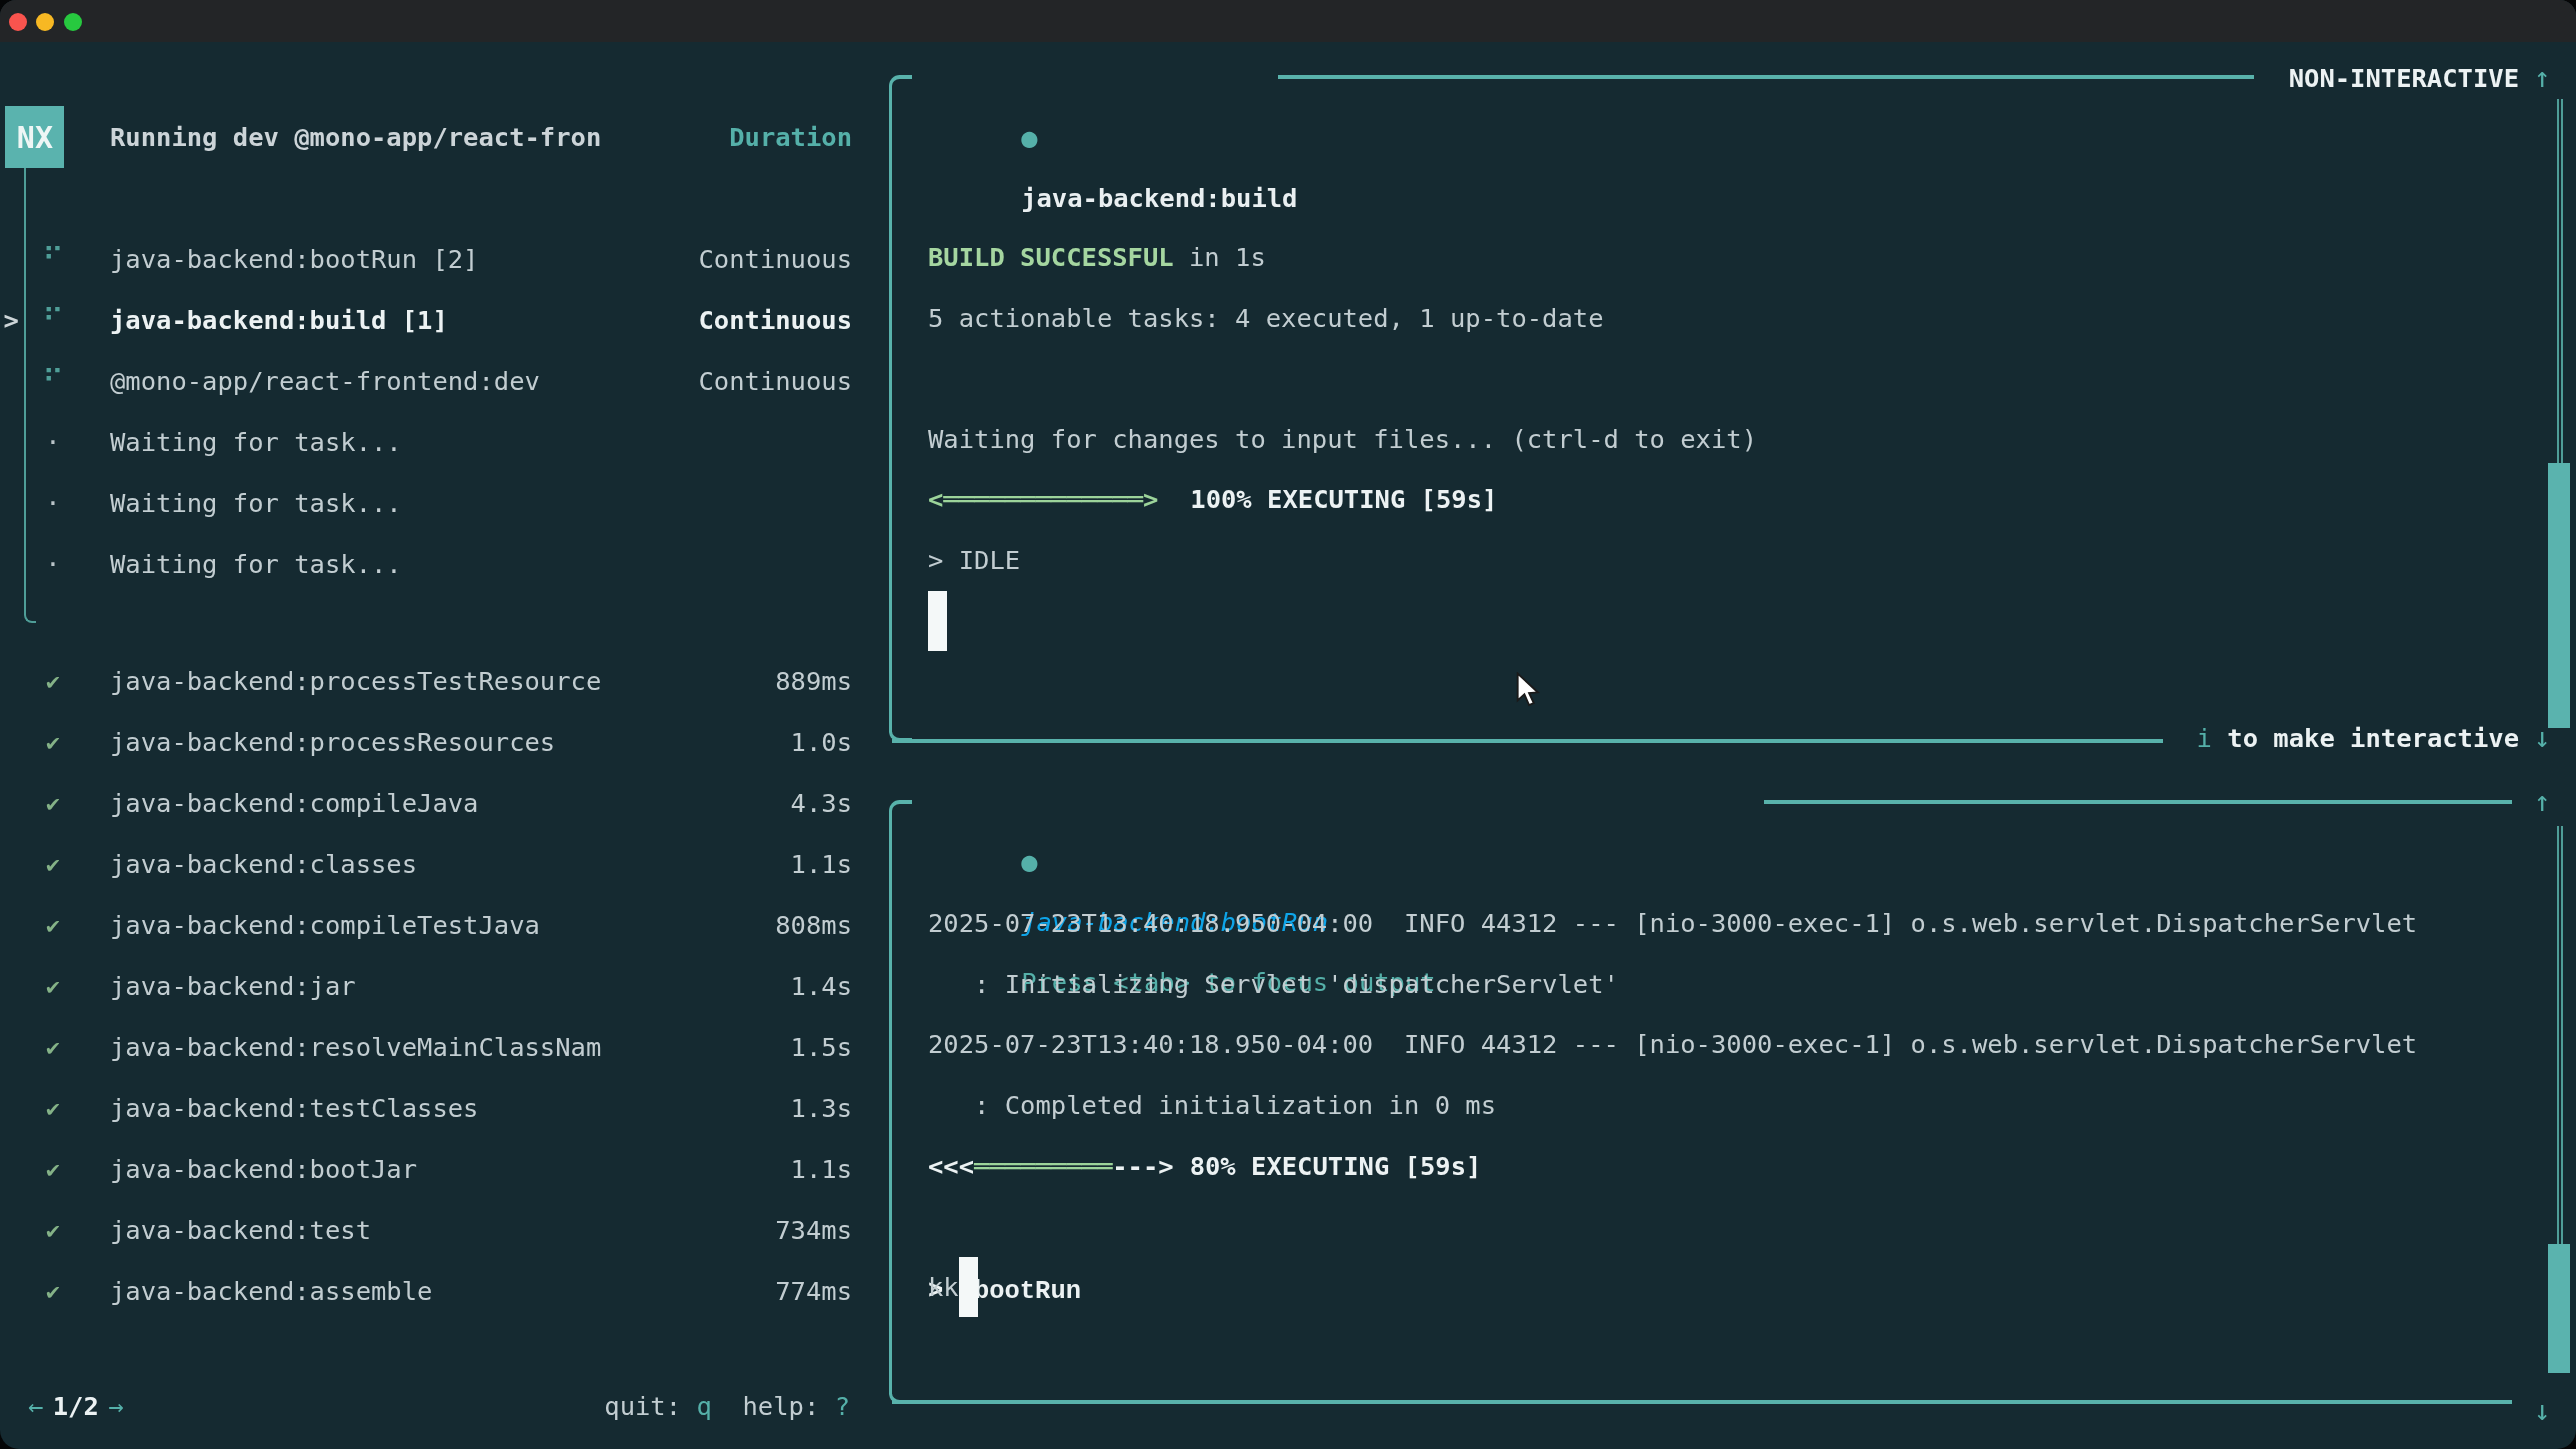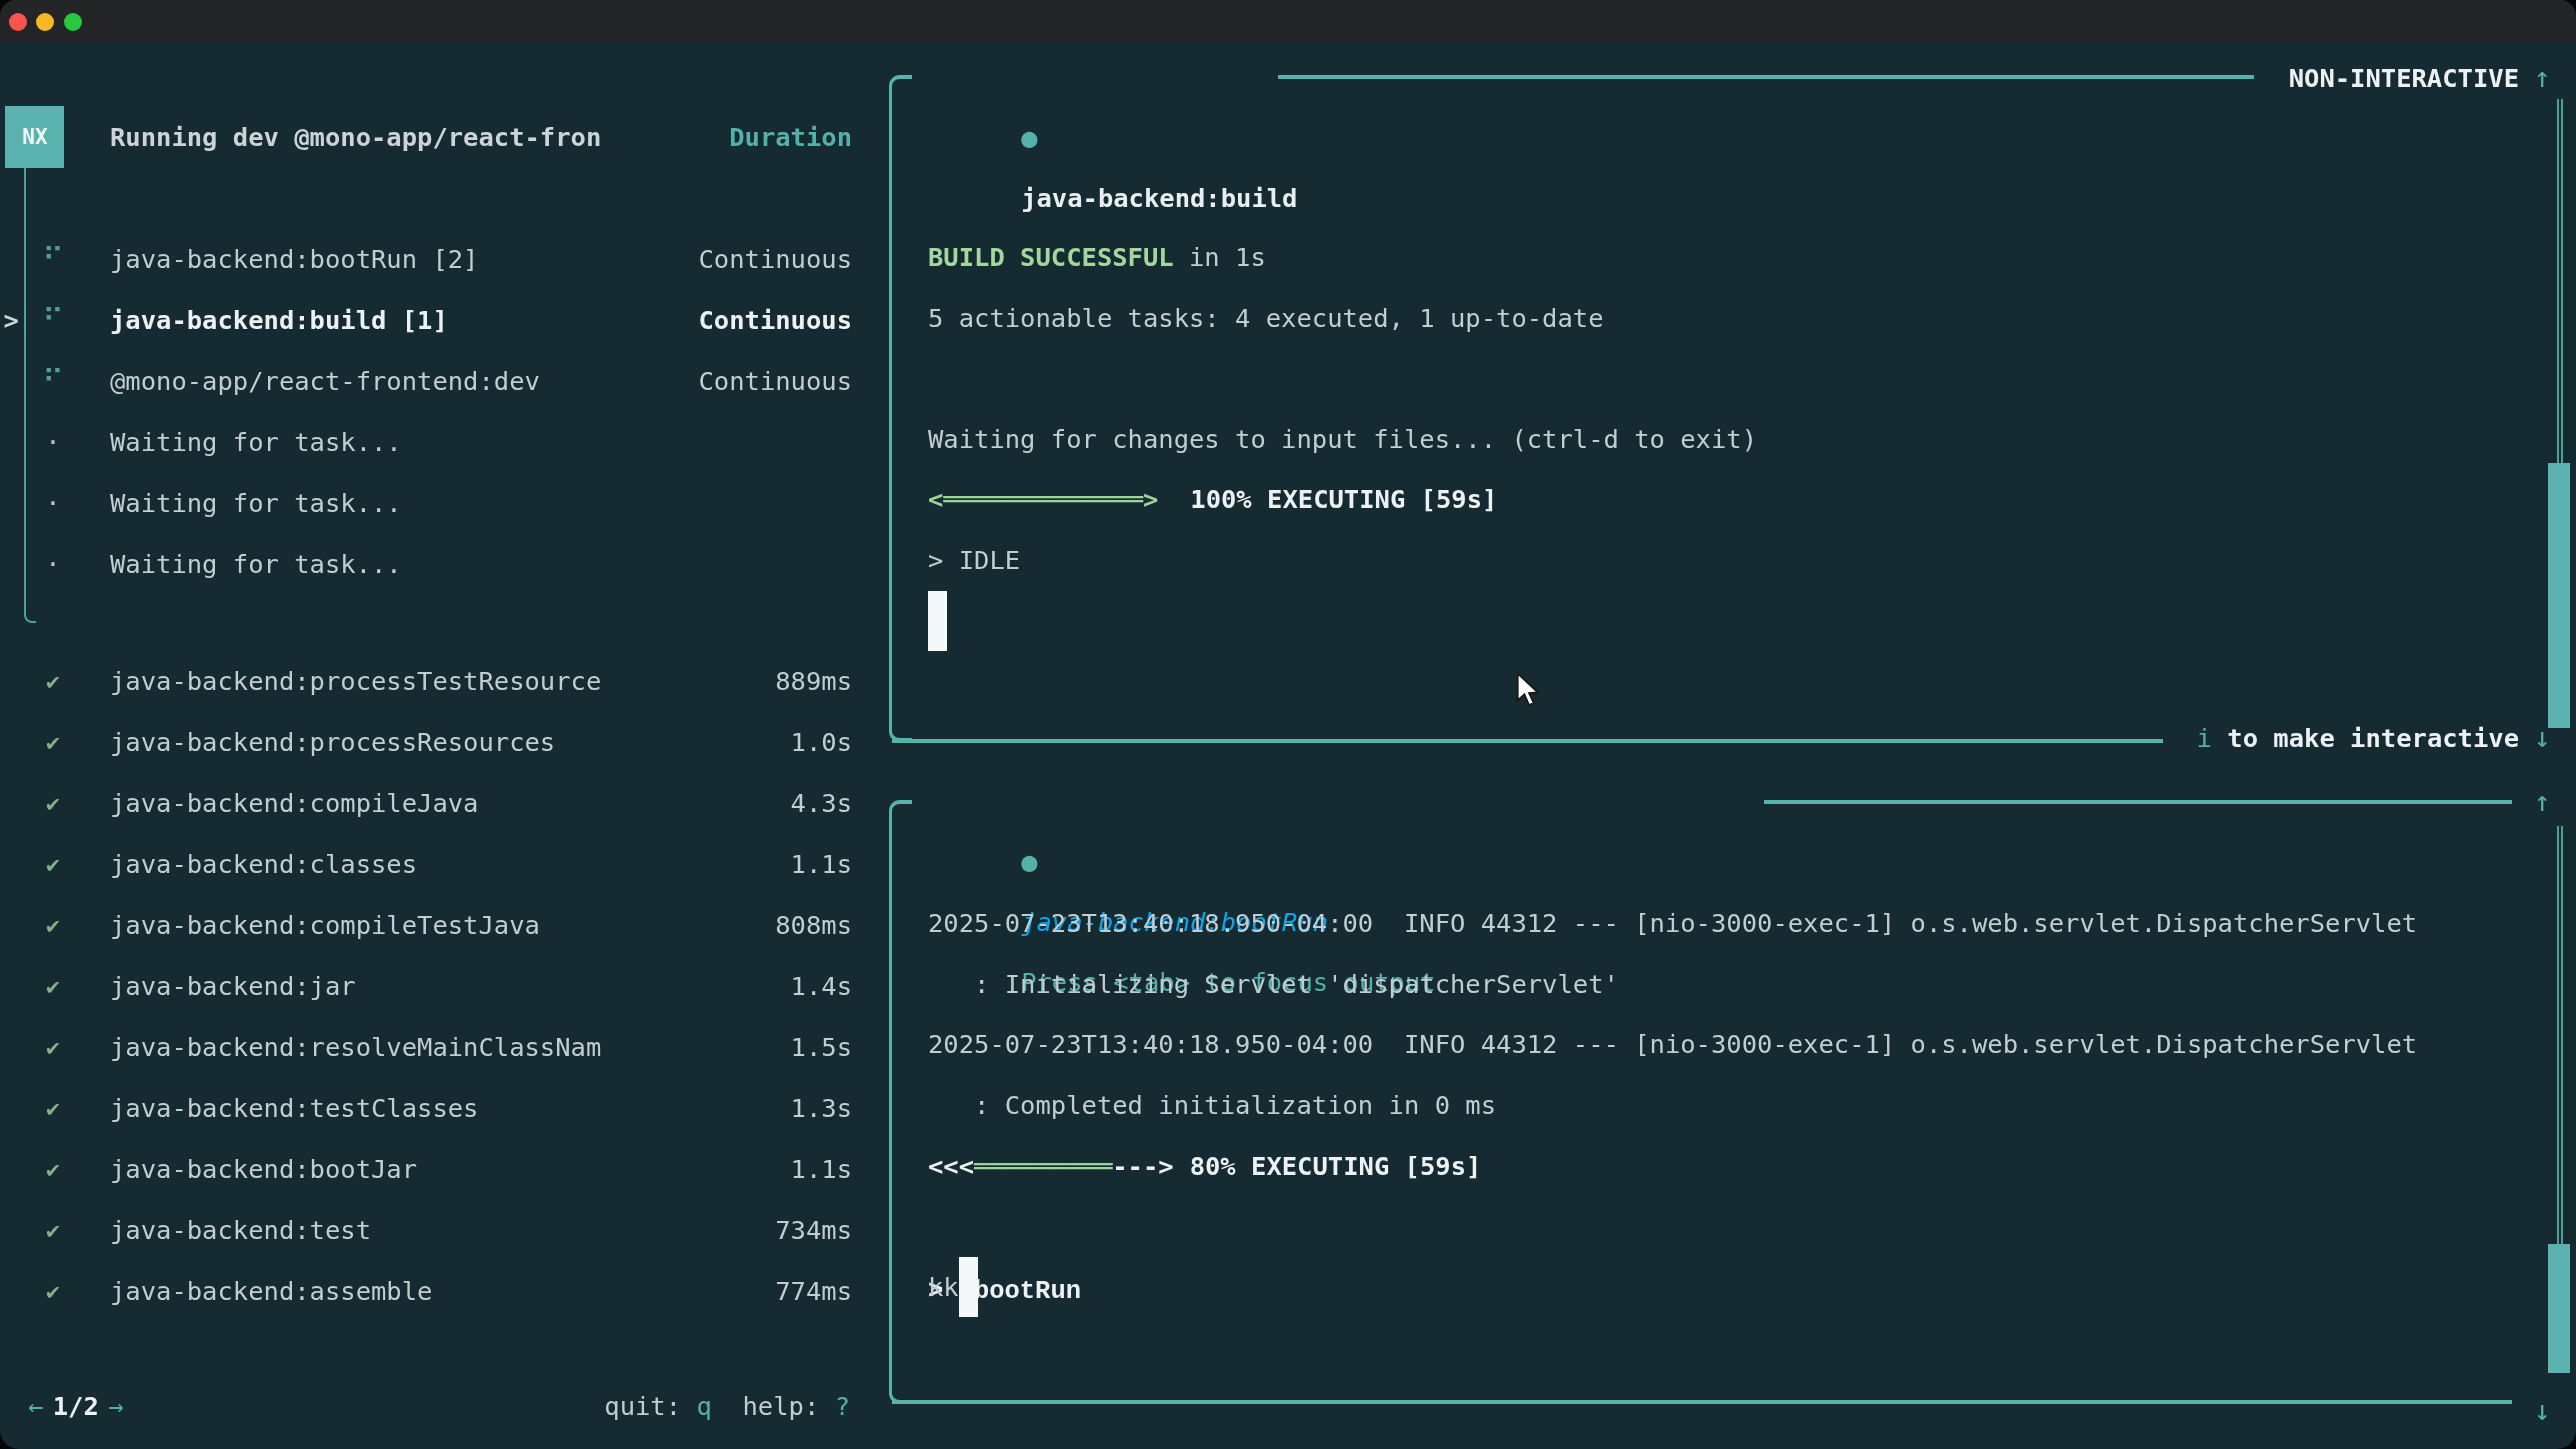--- a/index.html
+++ b/index.html
@@ -15,21 +15,21 @@
 
   .teal { color:#55b0a9; }
   .bright { color:#ecf2f3; font-weight:bold; }
   .gray { color:#c2cdd1; }
   .greenb { color:#a5d6a0; font-weight:bold; }
   .pgreen { color:#9cd49a; font-weight:bold; }
 
   
   .sidebar { position:absolute; top:42px; left:0; width:889px; bottom:0; }
   .nx-logo { position:absolute; top:64px; left:5.4px; width:59px; height:62px; background:#5ab3ae;
-             color:#eef6f5; font-weight:bold; font-size:21px; display:flex; align-items:center; justify-content:center; }
+             color:#eef6f5; font-weight:bold; font-size:30px; display:flex; align-items:center; justify-content:center; }
   .sb-header { position:absolute; top:64px; left:0; right:0; height:62px; line-height:62px; }
   .sb-title { position:absolute; left:110px; font-weight:bold; color:#ccd4d8;text-align:center; }
   .sb-duration { position:absolute; right:37px; font-weight:bold; color:#55b0a9; }
   .tree-line { position:absolute; top:126px; left:24px; width:12px; height:455px;
                border-left:2.7px solid #4f9e98; border-bottom:2.7px solid #4f9e98; border-bottom-left-radius:8px; }
   .tasklist { position:absolute; left:0; right:0; }
   .tasklist.running { top:186px; }
   .tasklist.completed { top:608px; }
   .trow { position:relative; height:61px; display:flex; align-items:center; }
   .trow .st { position:absolute; left:29.5px; width:47px; text-align:center; }

